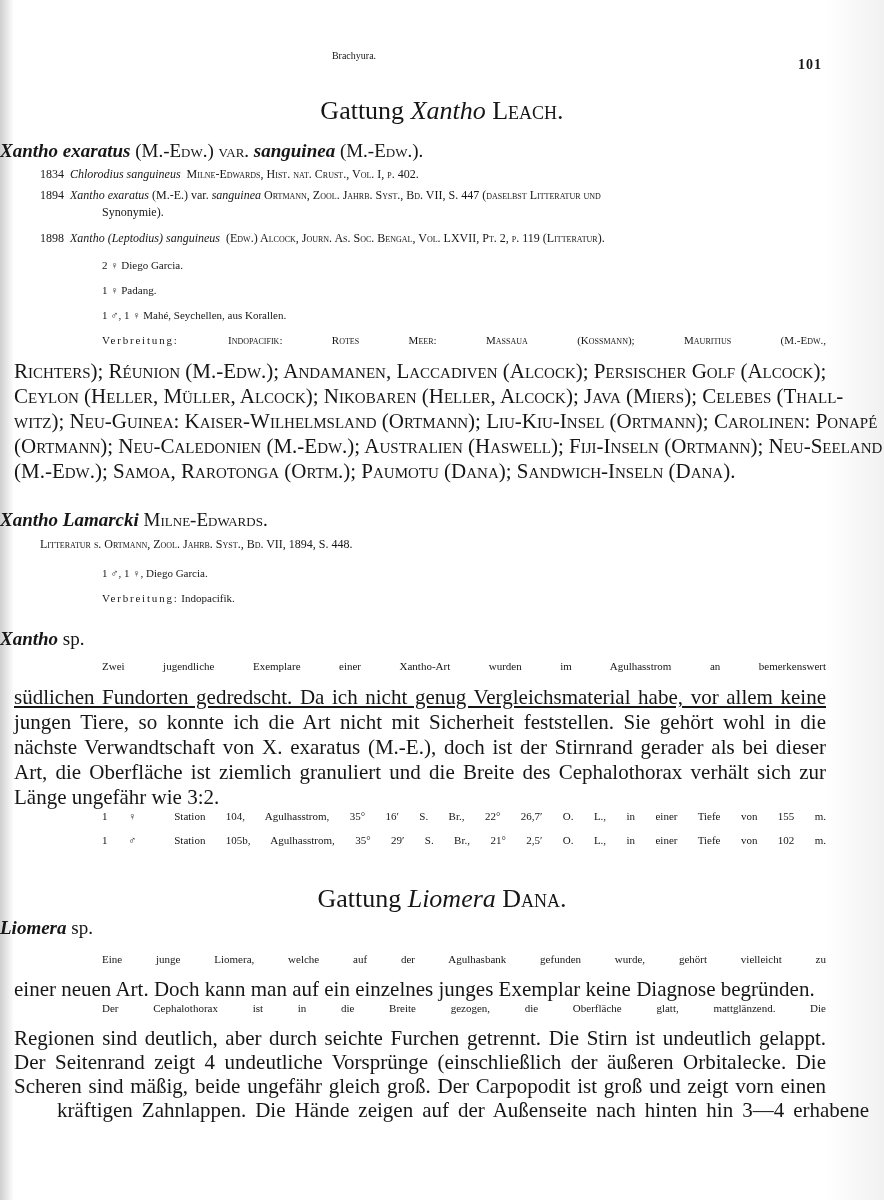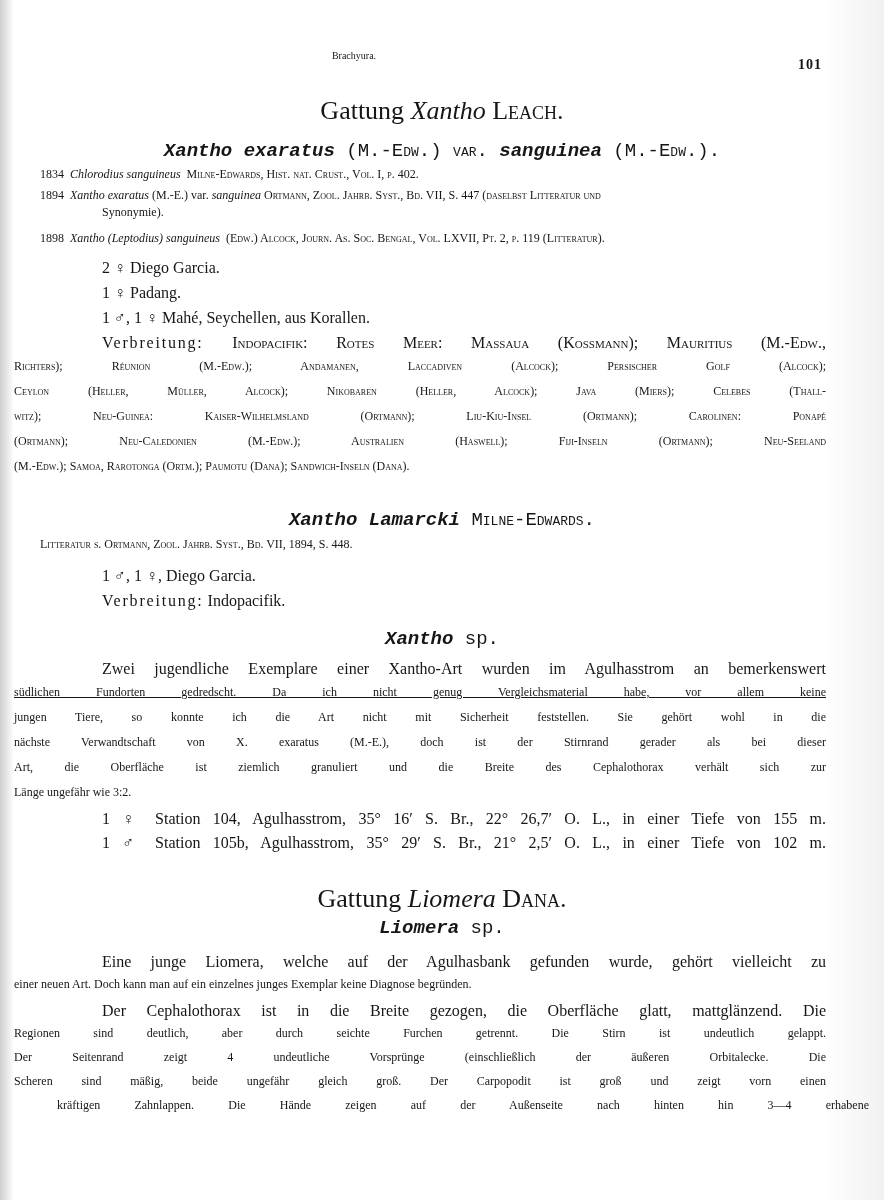--- a/index.html
+++ b/index.html
@@ -15,28 +15,28 @@
     background: linear-gradient(to right, #cfcfcf, #ececec 60%, #ffffff);
   }
   .page-edge-right {
     position: absolute; right: 0; top: 0; width: 60px; height: 1200px;
     background: linear-gradient(to left, #f1f1f1, #ffffff);
   }
   .abs { position: absolute; white-space: nowrap; }
   .running-head { left: 0; width: 708px; top: 50px; text-align: center; font-size: 10px; }
   .page-num { left: 798px; top: 57px; font-size: 14px; font-weight: bold; letter-spacing: 1px; }
   .genus-title { left: 0; width: 884px; text-align: center; font-size: 26px; }
-  .species-title { left: 0; width: 884px; text-align: center; font-size: 19px; font-family: Liberation Mono, monospace; }
+  .species-title { left: 0; width: 884px; font-size: 19px; }
   .sc { font-variant: small-caps; }
   .it { font-style: italic; }
   .bi { font-style: italic; font-weight: bold; }
   .lit { font-size: 12px; }
-  .body-line { font-size: 12px; left: 14px; width: 812px; text-align: justify; text-align-last: justify; }
+  .body-line { font-size: 21px; left: 14px; width: 812px; text-align: justify; text-align-last: justify; }
   .body-line.last { text-align-last: left; }
-  .indent-line { font-size: 16px; }
+  .indent-line { font-size: 11px; }
   .spaced { letter-spacing: 1.8px; }
 </style>
 </head>
 <body>
 
 <div class="page-edge"></div>
 <div class="page-edge-right"></div>
 
 <div class="abs running-head">Brachyura.</div>
 <div class="abs page-num">101</div>

